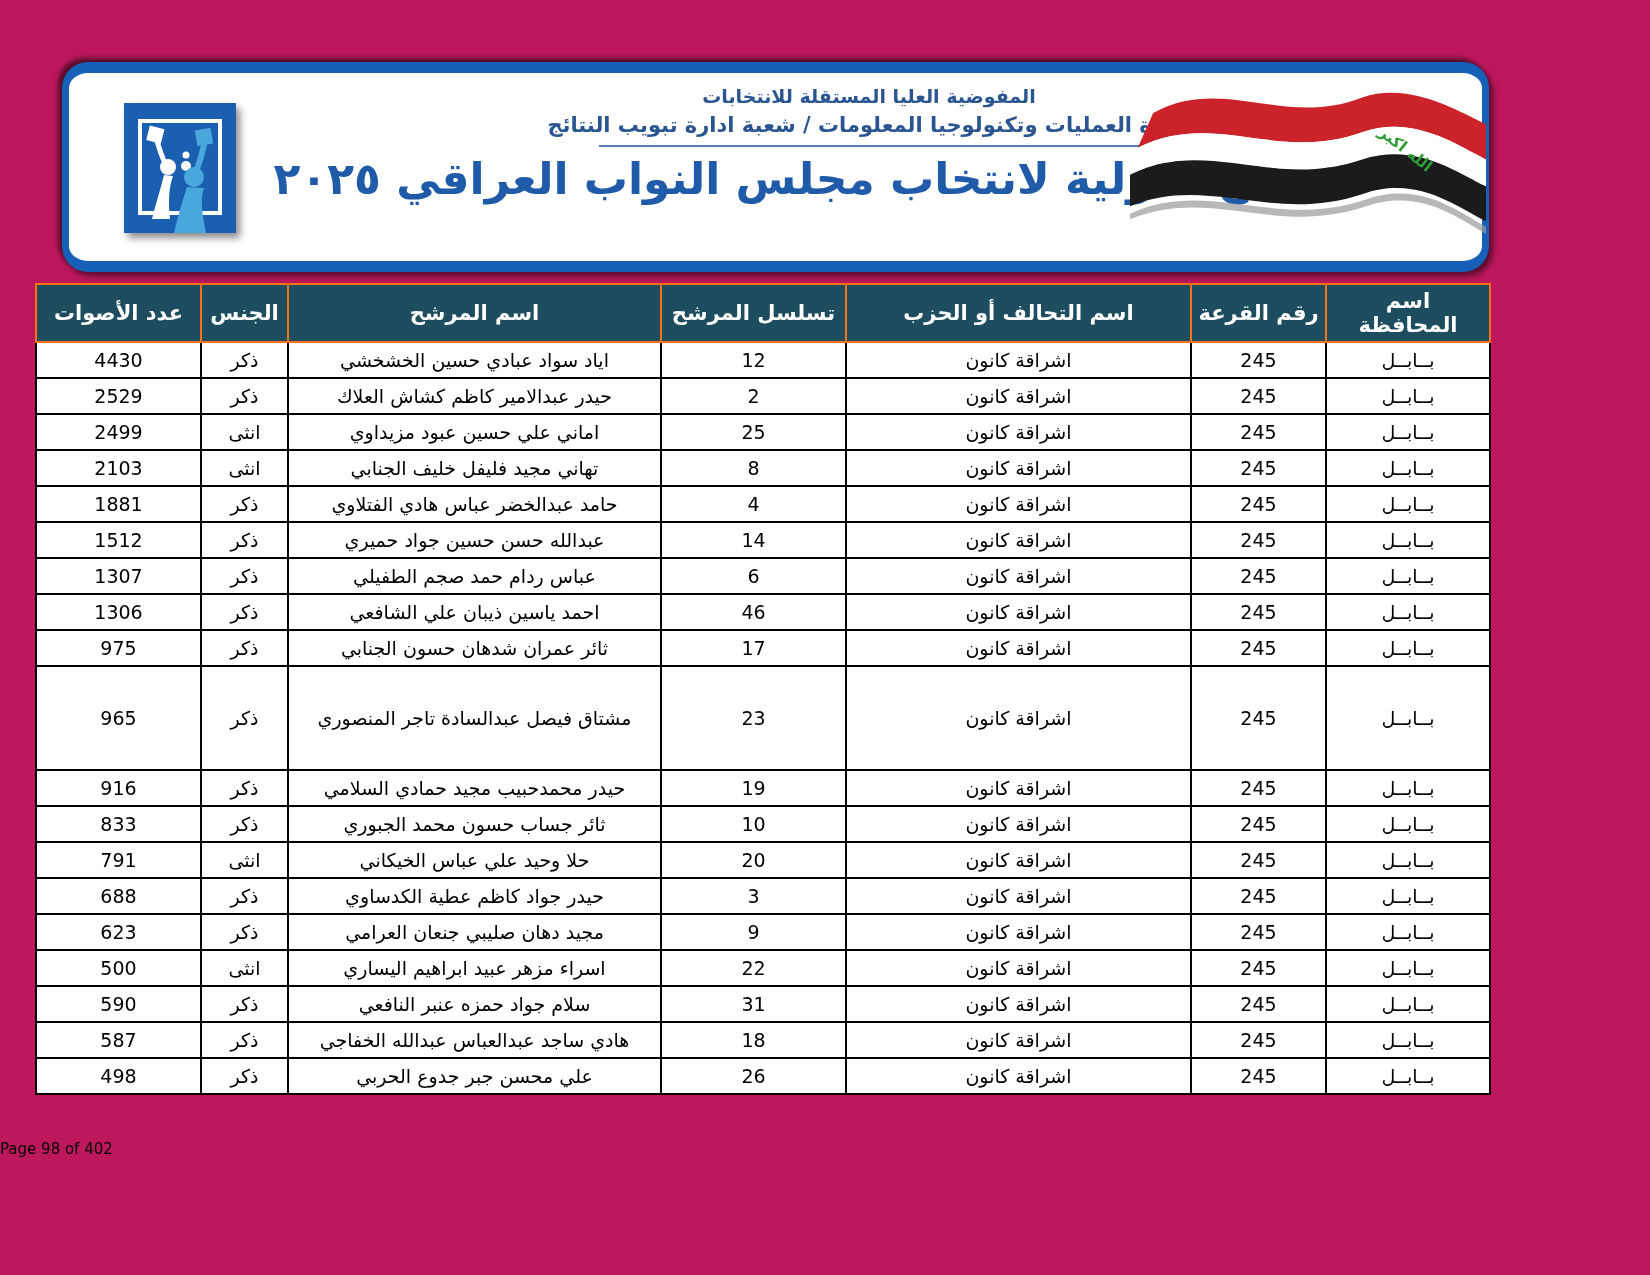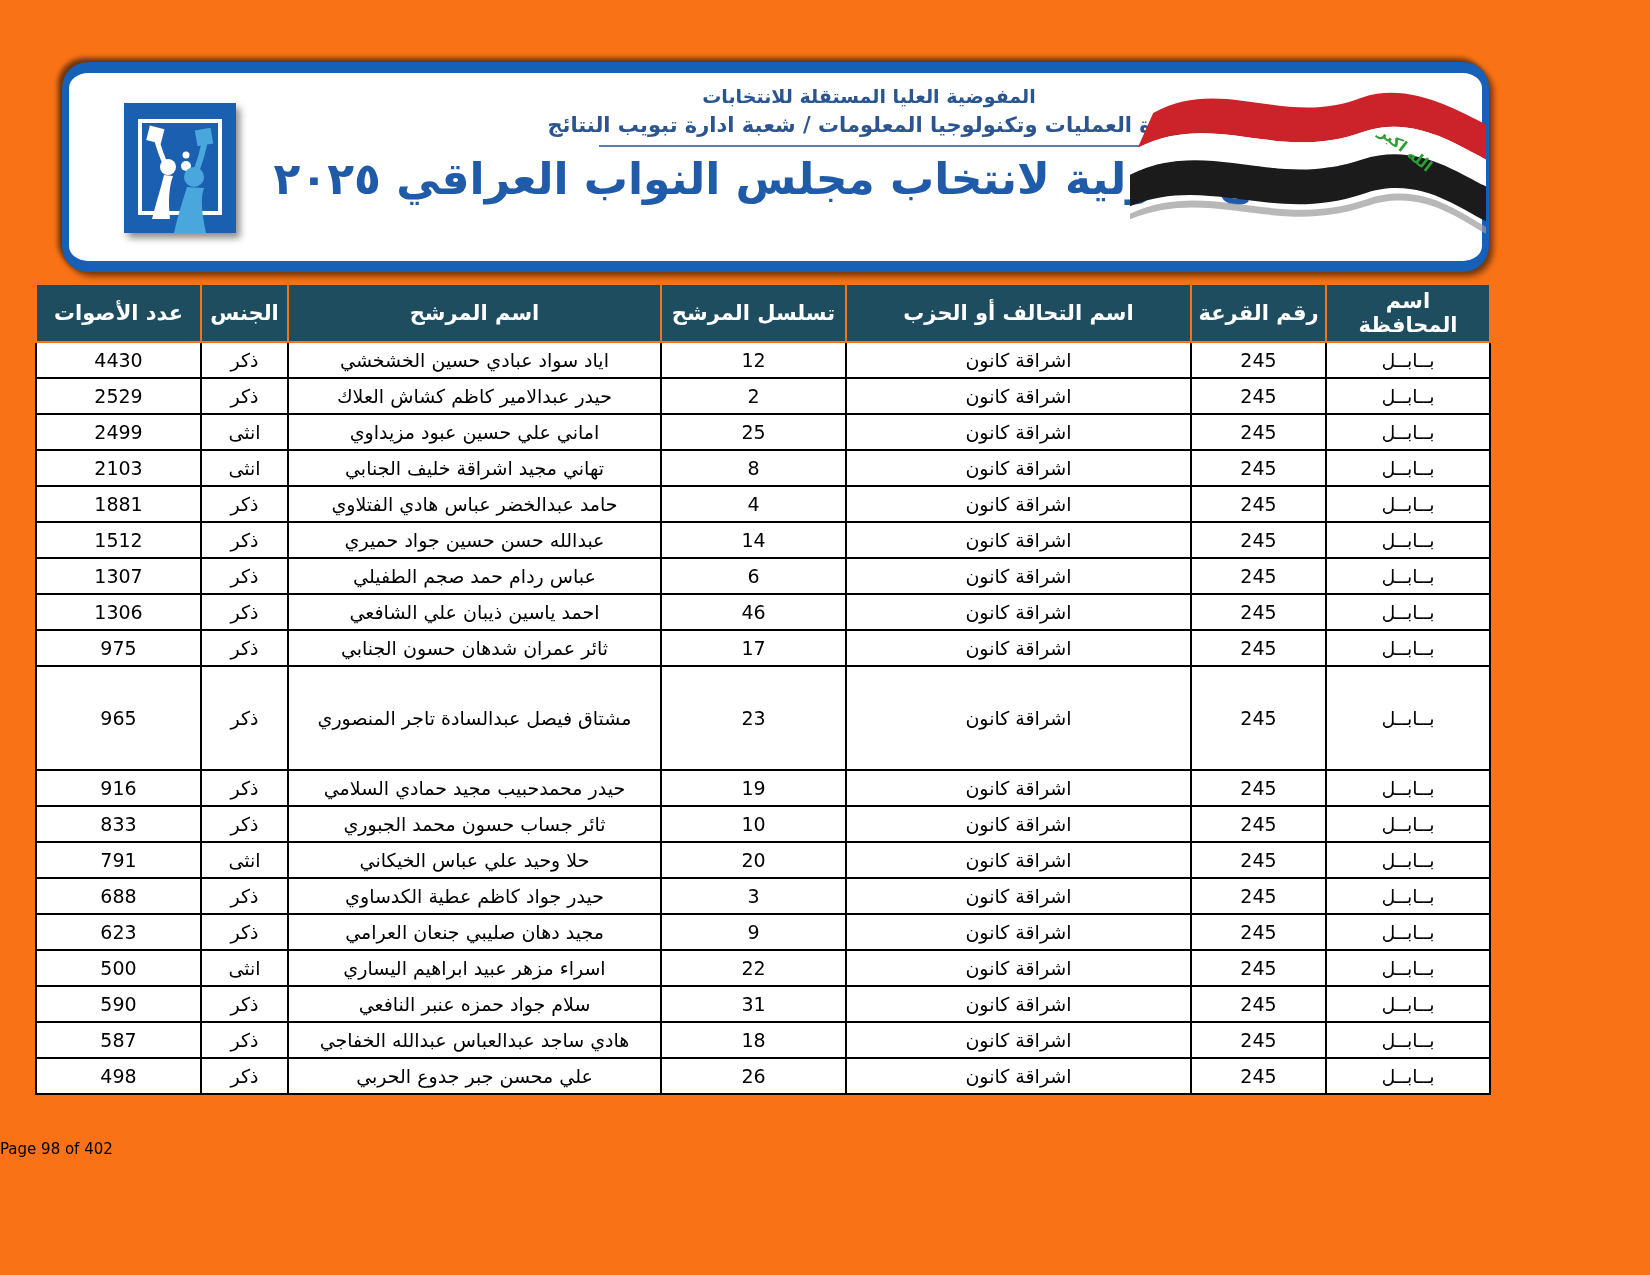--- a/index.html
+++ b/index.html
@@ -1,17 +1,17 @@
 <!DOCTYPE html>
 <html lang="ar"><head>
 <meta charset="utf-8">
 <style>
   html,body{margin:0;padding:0;background:#ffffff;}
   body{font-family:"DejaVu Sans",sans-serif;}
-  .page{position:relative;width:1650px;height:1275px;background:#f97316;overflow:hidden;}
+  .page{position:relative;width:1650px;height:1275px;background:#be185d;overflow:hidden;}
 
   
   .banner{
     position:absolute;left:62px;top:62px;width:1413px;height:188px;
     background:#fff;border:7px solid #1660b8;border-top-width:11px;border-bottom-width:11px;
     border-radius:26px;
     box-shadow:-4px -4px 5px rgba(0,0,0,0.55), 4px 4px 6px rgba(0,0,0,0.55);
   }
   .logo{position:absolute;left:55px;top:30px;width:112px;height:130px;
     box-shadow:4px 5px 7px rgba(0,0,0,0.45);}
@@ -142,21 +142,21 @@
       <td>اماني علي حسين عبود مزيداوي</td>
       <td>انثى</td>
       <td>2499</td>
     </tr>
 
     <tr>
       <td>بــابــل</td>
       <td>245</td>
       <td>اشراقة كانون</td>
       <td>8</td>
-      <td>تهاني مجيد اشراقة خليف الجنابي</td>
+      <td>تهاني مجيد فليفل خليف الجنابي</td>
       <td>انثى</td>
       <td>2103</td>
     </tr>
 
     <tr>
       <td>بــابــل</td>
       <td>245</td>
       <td>اشراقة كانون</td>
       <td>4</td>
       <td>حامد عبدالخضر عباس هادي الفتلاوي</td>

